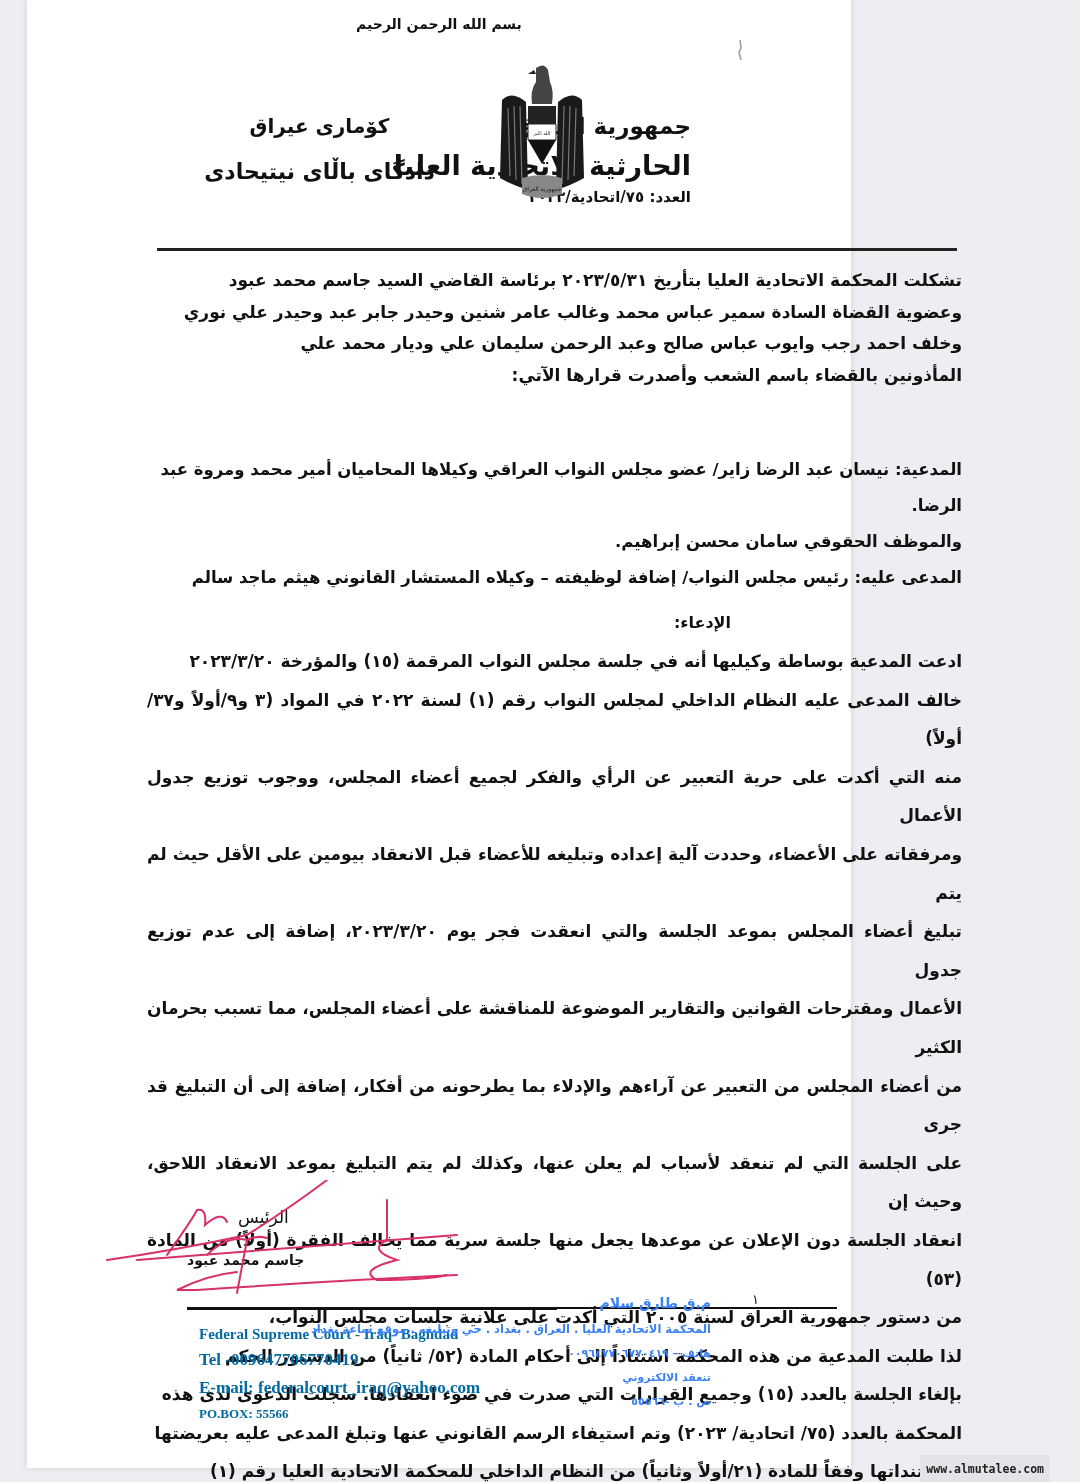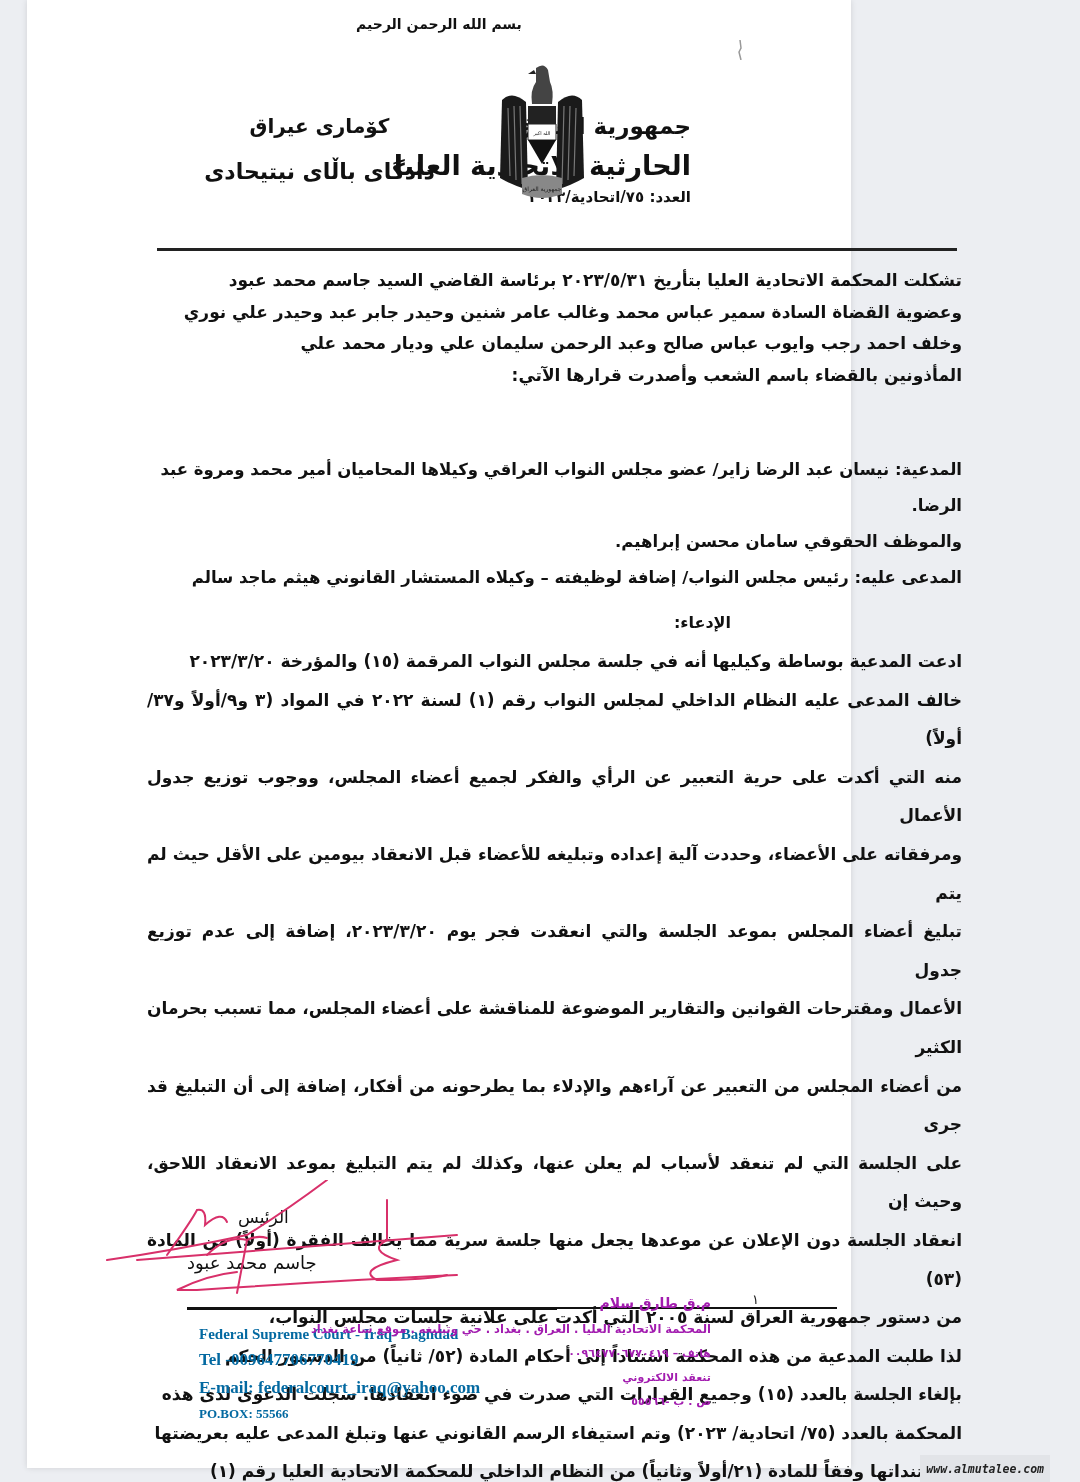--- a/index.html
+++ b/index.html
@@ -45,44 +45,44 @@
       position: absolute; left: 120px; width: 815px;
       color: #111; font-weight: bold; font-size: 17px;
       text-align: justify; text-align-last: right;
     }
     .para p { margin: 0; }
     .p1 { top: 265px; line-height: 31.5px; }
     .parties { top: 452px; line-height: 36px; text-align: right; font-size: 16.5px; }
     .claim-head { position: absolute; right: 120px; top: 613px; font-weight: bold; font-size: 16px; color: #111; }
     .p2 { top: 642px; line-height: 38.6px; }
     .sig-title { position: absolute; left: 211px; top: 1207px; font-size: 17px; font-weight: normal; color:#111; }
-    .sig-name { position: absolute; left: 160px; top: 1252px; font-size: 18px; font-weight: normal; color:#111; }
+    .sig-name { position: absolute; left: 160px; top: 1252px; font-size: 14px; font-weight: bold; color:#111; }
     .signature { position: absolute; left: 70px; top: 1180px; width: 370px; height: 120px; }
     .hr-foot-left { position: absolute; left: 160px; top: 1307px; width: 370px; height: 3px; background: #111; }
     .hr-foot-right { position: absolute; left: 530px; top: 1307px; width: 280px; height: 2px; background: #111; }
     .foot-en {
       position: absolute; left: 172px; top: 1322px;
       font-family: "Liberation Serif", serif; font-weight: bold; color: #0369a1;
     }
     .foot-en .f1 { font-size: 15px; line-height: 24px; }
     .foot-en .f2 { font-size: 17px; line-height: 28px; }
     .foot-en .f3 { font-size: 17px; line-height: 28px; }
     .foot-en .f4 { font-size: 13px; line-height: 24px; }
     .foot-ar {
       position: absolute; right: 140px; top: 1290px; width: 420px;
-      text-align: right; color: #a21caf; font-weight: bold;
+      text-align: right; color: #3b82f6; font-weight: bold;
     }
     .foot-ar .author { font-size: 14px; line-height: 26px; }
     .foot-ar .addr { font-size: 11.5px; line-height: 26px; }
     .foot-ar .line { font-size: 11px; line-height: 24px; }
     .page-num { position: absolute; right: 92px; top: 1292px; font-size: 13px; color:#222; }
     .watermark {
       position: absolute; right: 30px; top: 1455px;
       background: #e2e4e8; padding: 7px 6px;
-      font-family: "DejaVu Sans Mono", monospace; font-style: italic; font-weight: bold;
+      font-family: "DejaVu Sans Mono", monospace; font-weight: bold;
       font-size: 11.5px; color: #222; margin-left: 10px;
     }
     .smudge { position:absolute; right: 108px; top: 40px; width: 6px; height: 20px; }
   </style>
 </head>
 <body>
 
 <div class="page">
 
   <div class="basmala rtl">بسم الله الرحمن الرحيم</div>

